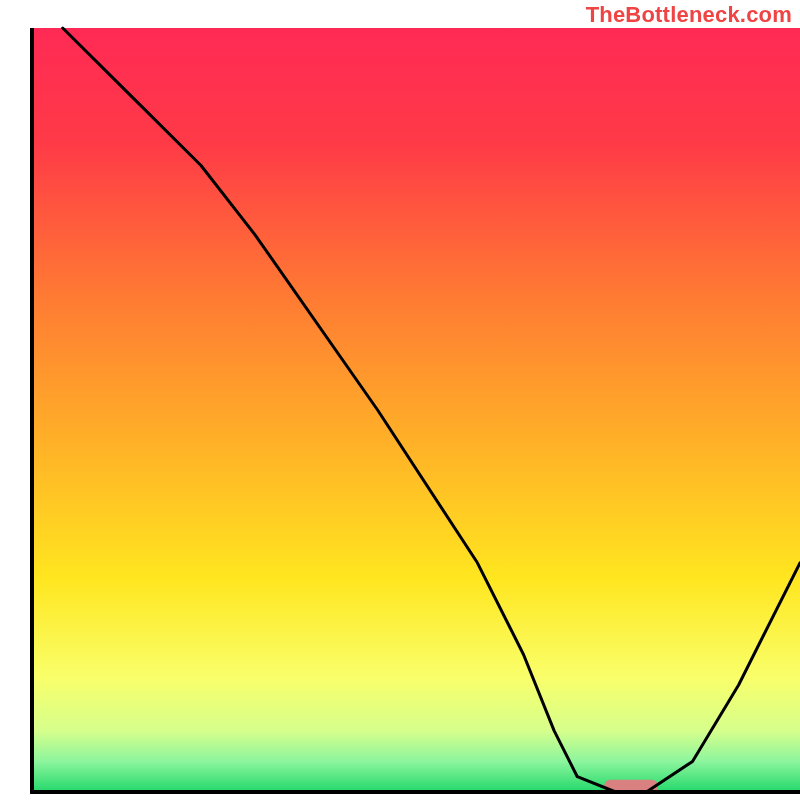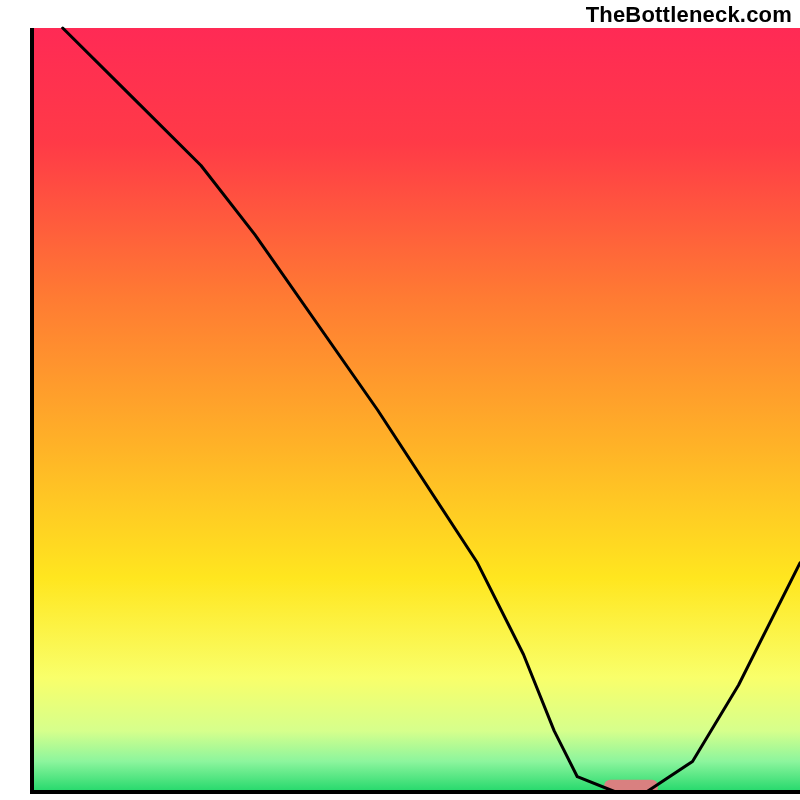--- a/index.html
+++ b/index.html
@@ -15,21 +15,21 @@
     position: relative;
     width: 800px;
     height: 800px;
   }
   .watermark {
     position: absolute;
     top: 2px;
     right: 8px;
     font-size: 22px;
     font-weight: 600;
-    color: #000000;
+    color: #ef4444;
     letter-spacing: 0.2px;
   }
   svg {
     display: block;
   }
 </style>
 </head>
 <body>
 <div class="wrap">
 

